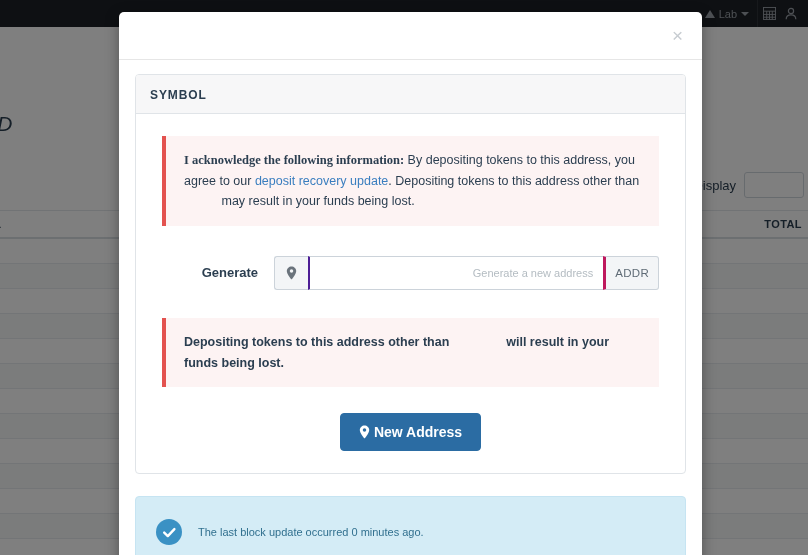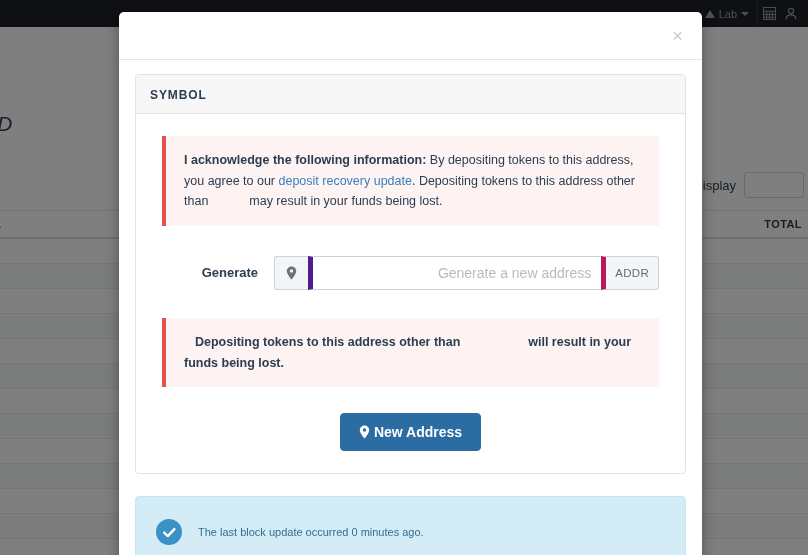--- a/index.html
+++ b/index.html
@@ -215,37 +215,36 @@
 
   
   .alert-danger {
     background: #fdf3f3;
     border-left: 4px solid #e3524f;
     padding: 14px 18px;
     font-size: 12.5px;
     line-height: 1.65;
     color: #2b3e50;
   }
-  .alert-danger b, .alert-danger strong { font-weight: bold; }
+  .alert-danger b, .alert-danger strong { font-weight: bold; font-family: Liberation Serif, serif; }
   .alert-danger a {
     color: #3a7ebf;
     text-decoration: none;
   }
   .token-blank {
     display: inline-block;
     min-width: 34px;
   }
   .token-blank-wide {
     display: inline-block;
     min-width: 50px;
   }
   .alert-strong-block {
     font-weight: bold;
     line-height: 1.6;
-    margin-left: 11px;
   }
 
   
   .form-row {
     display: flex;
     align-items: center;
     margin: 30px 0 28px 0;
   }
   .form-label {
     width: 112px;
@@ -270,32 +269,32 @@
     border: 1px solid #ccd3da;
     font-size: 12px;
     color: #6a737c;
   }
   .input-addon.left {
     border-radius: 3px 0 0 3px;
     border-right: none;
   }
   .input-addon.right {
     border-radius: 0 3px 3px 0;
-    border-left: 5px solid #be185d;
+    border-left: 3px solid #be185d;
     font-size: 11.5px;
     color: #5f6b76;
     letter-spacing: 0.3px;
   }
   .addr-input {
     flex: 1;
     border: 1px solid #ccd3da;
-    border-left: 5px solid #4c1d95;
+    border-left: 2px solid #4c1d95;
     border-right: none;
     padding: 10px 10px;
-    font-size: 14px;
+    font-size: 11px;
     color: #2b3e50;
     text-align: right;
     outline: none;
     font-family: "Liberation Sans", sans-serif;
     background: #fff;
     min-width: 0;
   }
   .addr-input::placeholder {
     color: #b4bcc2;
     text-align: right;

